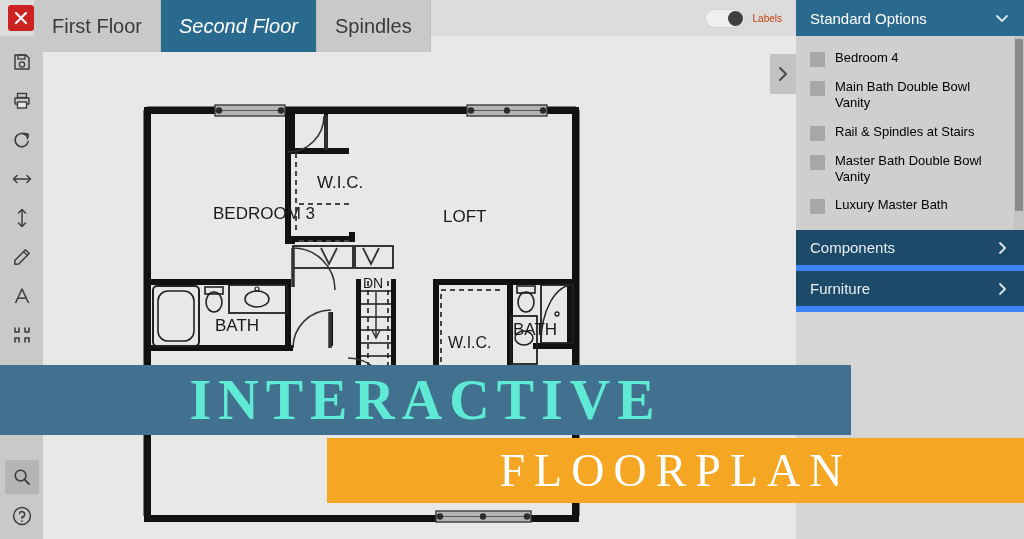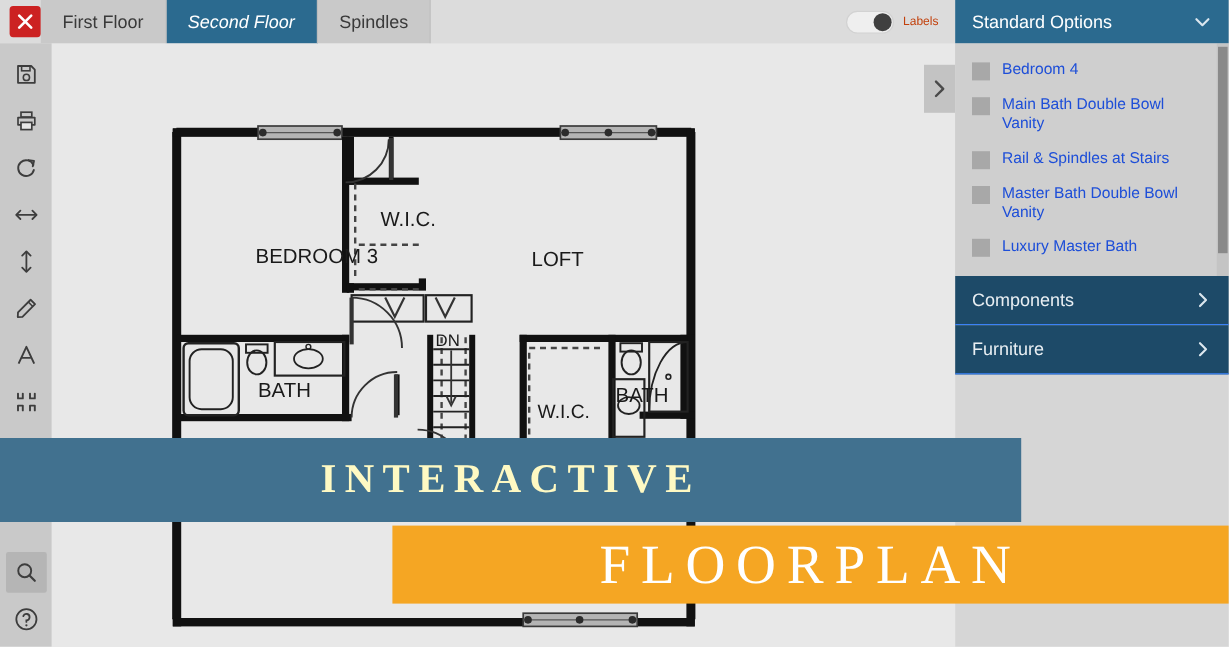--- a/index.html
+++ b/index.html
@@ -20,22 +20,22 @@
   }
   .close-btn {
     width: 26px; height: 26px; margin: 5px 0 5px 8px;
     background: #cc2222; border-radius: 3px;
     display: flex; align-items: center; justify-content: center;
     cursor: pointer; flex: 0 0 auto;
   }
   .close-btn svg { display:block; }
   .tab {
     display: flex; align-items: center; justify-content: center;
-    padding: 0 18px; height: 36px;
-    font-size: 15px; color: #3a3a3a;
+    padding: 0 18px; height: 52px;
+    font-size: 20px; color: #3a3a3a;
     background: #c9c9c9;
     cursor: pointer; white-space: nowrap;
     border-right: 1px solid #bdbdbd;
   }
   .tab.active { background: #2b6a8f; color: #ffffff; font-style: italic; }
   .tabbar-filler { flex: 1 1 auto; background: #dcdcdc; }
 
   
   .labels-wrap {
     display: flex; align-items: center; gap: 8px;
@@ -102,56 +102,56 @@
     position: absolute; right: 0; top: 36px;
     width: 228px; height: 503px;
     background: #d6d6d6;
     z-index: 16;
   }
   .sect-header {
     height: 41px; background: #1d4a68;
     display: flex; align-items: center; justify-content: space-between;
     padding: 0 14px; color: #e9eff3; font-size: 15px;
     cursor: pointer;
-    border-bottom: 1px solid #3b82f6;
+    border-bottom: 6px solid #3b82f6;
   }
   .opt-list {
     background: #cfcfcf; position: relative;
     padding: 8px 0 10px 0;
     max-height: 204px; overflow: hidden;
   }
   .opt-row {
     display: flex; align-items: flex-start; gap: 10px;
     padding: 6px 20px 6px 14px; cursor: pointer;
   }
   .opt-box {
     width: 15px; height: 15px; background: #a8a8a8;
     flex: 0 0 auto; margin-top: 2px;
   }
-  .opt-label { font-size: 13px; color: #1d4ed8; line-height: 1.25; }
+  .opt-label { font-size: 13px; color: #000000; line-height: 1.25; }
   .sb-track {
     position: absolute; right: 0; top: 0; width: 10px; height: 100%;
     background: #c4c4c4;
   }
   .sb-thumb {
     position: absolute; right: 1px; top: 3px; width: 8px; height: 172px;
     background: #8a8a8a;
   }
 
   
   .banner-blue {
     position: absolute; left: 0; top: 365px;
     width: 851px; height: 70px;
     background: #41718f;
     display: flex; align-items: center; justify-content: center;
     z-index: 30;
   }
   .banner-blue span {
     font-family: "Liberation Serif", serif;
-    font-size: 34px; letter-spacing: 7px; color: #fef9c3;
+    font-size: 56px; letter-spacing: 7px; color: #5eead4;
     font-weight: bold;
   }
   .banner-orange {
     position: absolute; left: 327px; top: 438px;
     width: 697px; height: 65px;
     background: #f5a623;
     display: flex; align-items: center; justify-content: center;
     z-index: 30;
   }
   .banner-orange span {

